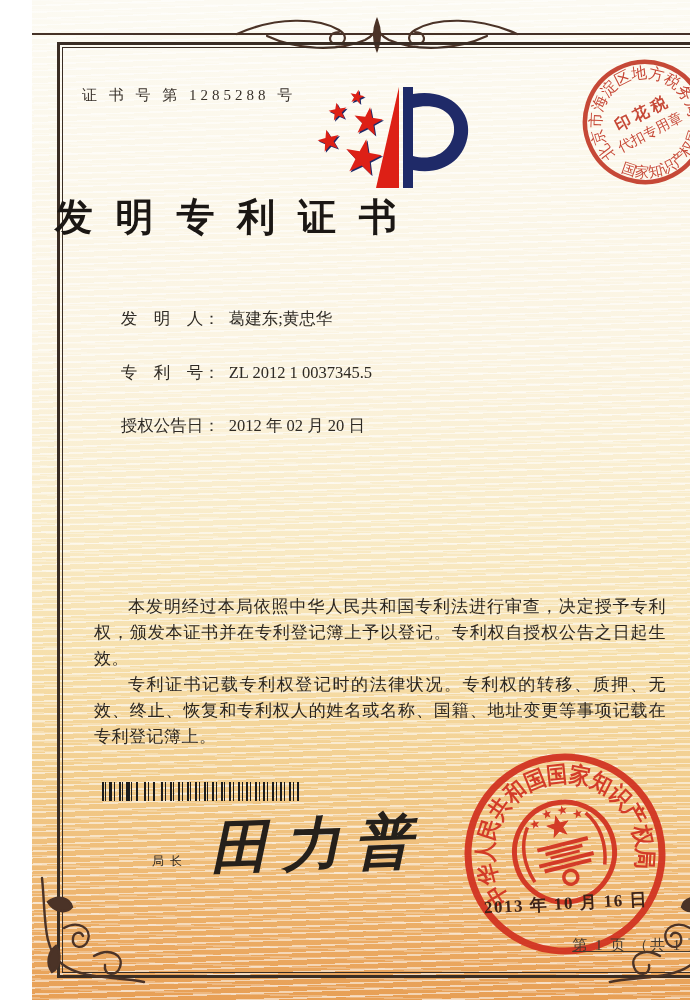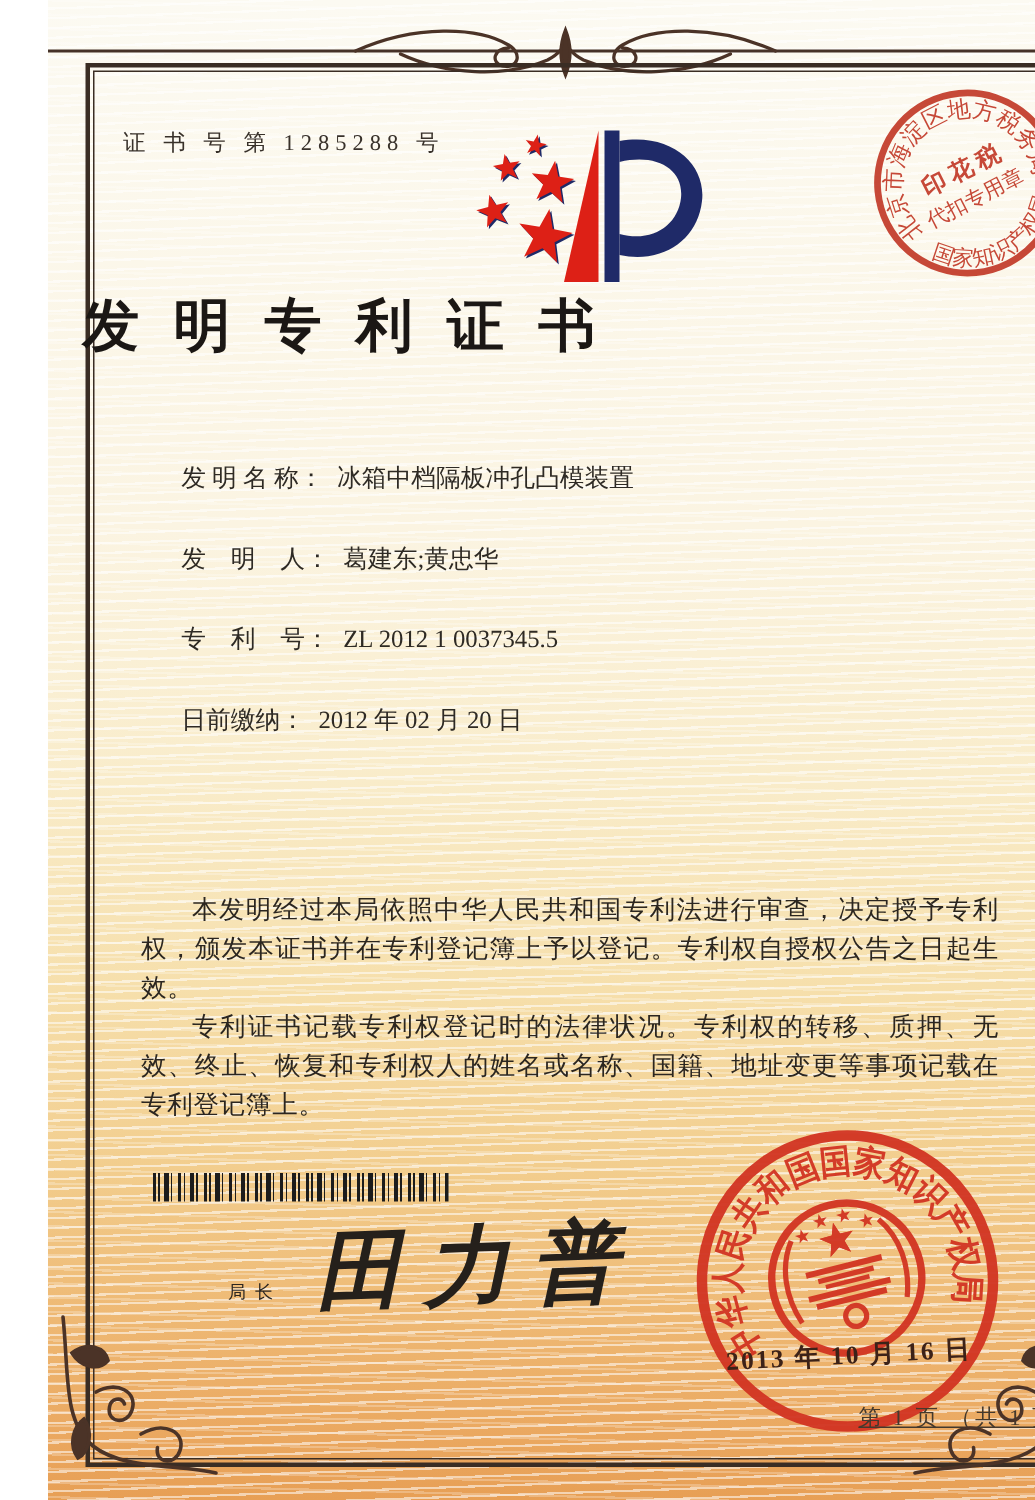--- a/index.html
+++ b/index.html
@@ -123,30 +123,27 @@
     <path d="M91,3 L91,104 L68,104 Z" fill="#dd2016"></path>
 
     <rect x="95" y="3" width="10" height="101" fill="#1f2a68"></rect>
     <path d="M105,10 C140,4 163,26 160,50 C157,76 134,92 105,86 L105,72 C127,78 144,66 146,48 C148,29 130,18 105,24 Z" fill="#1f2a68"></path>
   </svg>
 
   <h1 class="title">发明专利证书</h1>
 
   <ul class="fields">
     <li class="field-row">
-      <span class="label">发 明 名 称：</span><span class="value">冰箱中档隔板冲孔凸模装置</span>
-    </li>
-    <li class="field-row">
       <span class="label">发　明　人：</span><span class="value">葛建东;黄忠华</span>
     </li>
     <li class="field-row">
       <span class="label">专　利　号：</span><span class="value">ZL 2012 1 0037345.5</span>
     </li>
     <li class="field-row">
-      <span class="label">日前缴纳：</span><span class="value">2012 年 02 月 20 日</span>
+      <span class="label">授权公告日：</span><span class="value">2012 年 02 月 20 日</span>
     </li>
   </ul>
 
   <div class="paras">
     <p>本发明经过本局依照中华人民共和国专利法进行审查，决定授予专利权，颁发本证书并在专利登记簿上予以登记。专利权自授权公告之日起生效。</p>
     <p>专利证书记载专利权登记时的法律状况。专利权的转移、质押、无效、终止、恢复和专利权人的姓名或名称、国籍、地址变更等事项记载在专利登记簿上。</p>
   </div>
 
   <div class="barcode"></div>
 

